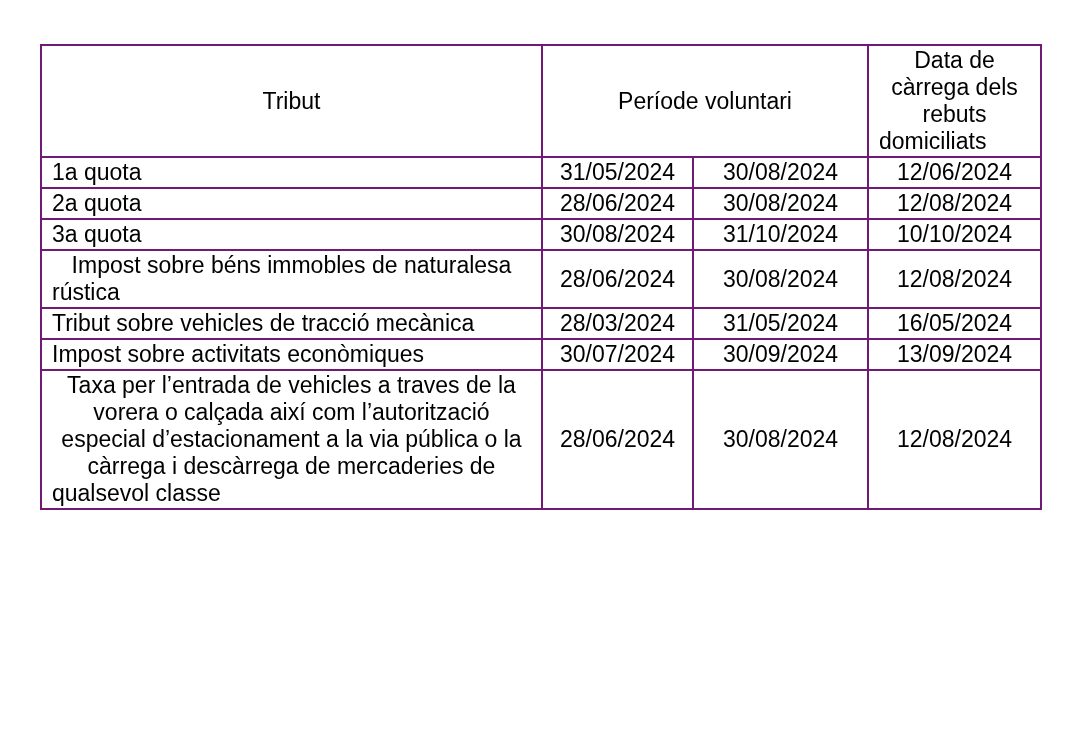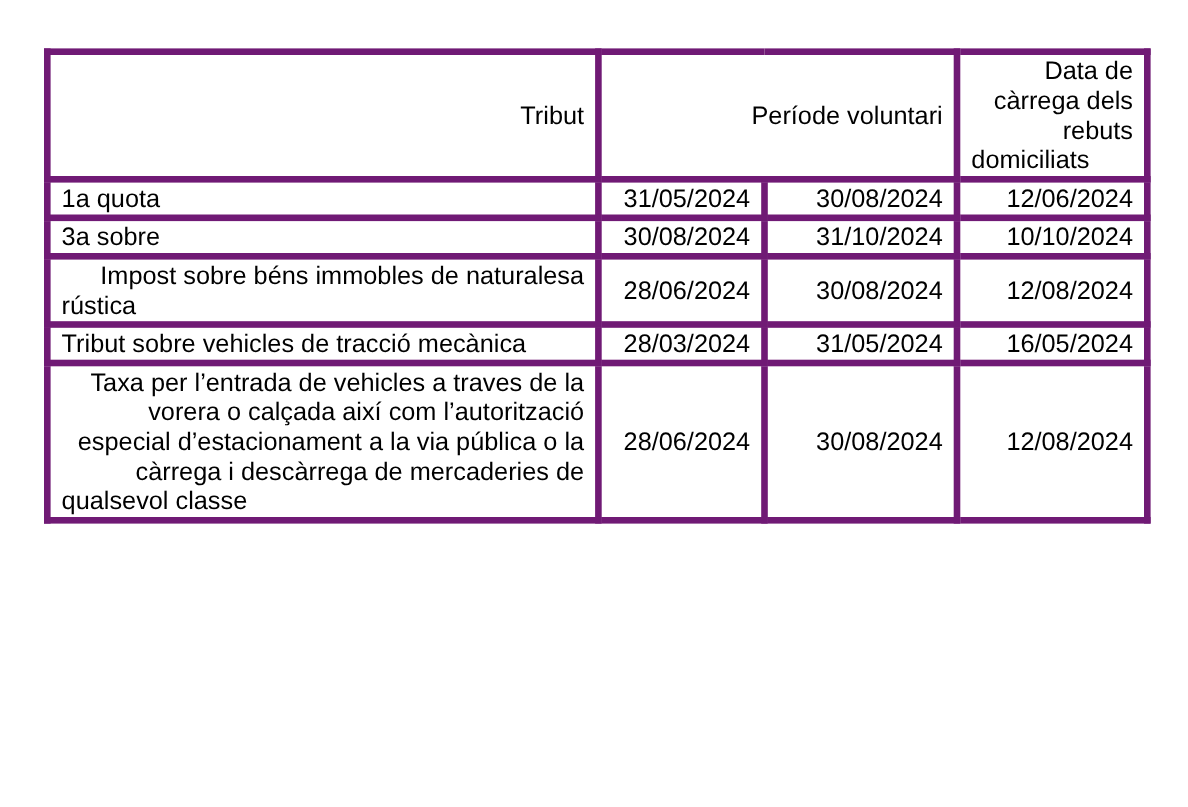--- a/index.html
+++ b/index.html
@@ -23,25 +23,25 @@
     left: 40px;
     top: 44px;
     width: 1000px;
     border-collapse: collapse;
     table-layout: fixed;
     font-size: 23px;
     line-height: 27px;
     color: #000000;
   }
   table.tax-table td, table.tax-table th {
-    border: 6px solid #701a75;
+    border: 2px solid #701a75;
     padding: 1px 10px;
     vertical-align: middle;
     font-weight: normal;
-    text-align: right;
+    text-align: center;
     overflow: hidden;
   }
   
   td.just, th.just {
     text-align: justify;
     text-align-last: left;
   }
   th.head-tall { height: 108px; }
 </style>
 </head>
@@ -63,38 +63,50 @@
       </tr>
     </thead>
     <tbody>
       <tr>
         <td class="just">1a quota</td>
         <td>31/05/2024</td>
         <td>30/08/2024</td>
         <td>12/06/2024</td>
       </tr>
       <tr>
-        <td class="just">3a sobre</td>
+        <td class="just">2a quota</td>
+        <td>28/06/2024</td>
+        <td>30/08/2024</td>
+        <td>12/08/2024</td>
+      </tr>
+      <tr>
+        <td class="just">3a quota</td>
         <td>30/08/2024</td>
         <td>31/10/2024</td>
         <td>10/10/2024</td>
       </tr>
       <tr>
         <td class="just">Impost sobre béns immobles de naturalesa rústica</td>
         <td>28/06/2024</td>
         <td>30/08/2024</td>
         <td>12/08/2024</td>
       </tr>
       <tr>
         <td class="just">Tribut sobre vehicles de tracció mecànica</td>
         <td>28/03/2024</td>
         <td>31/05/2024</td>
         <td>16/05/2024</td>
       </tr>
       <tr>
+        <td class="just">Impost sobre activitats econòmiques</td>
+        <td>30/07/2024</td>
+        <td>30/09/2024</td>
+        <td>13/09/2024</td>
+      </tr>
+      <tr>
         <td class="just">Taxa per l’entrada de vehicles a traves de la vorera o calçada així com l’autorització especial d’estacionament a la via pública o la càrrega i descàrrega de mercaderies de qualsevol classe</td>
         <td>28/06/2024</td>
         <td>30/08/2024</td>
         <td>12/08/2024</td>
       </tr>
     </tbody>
   </table>
 </div>
 
 </body></html>

